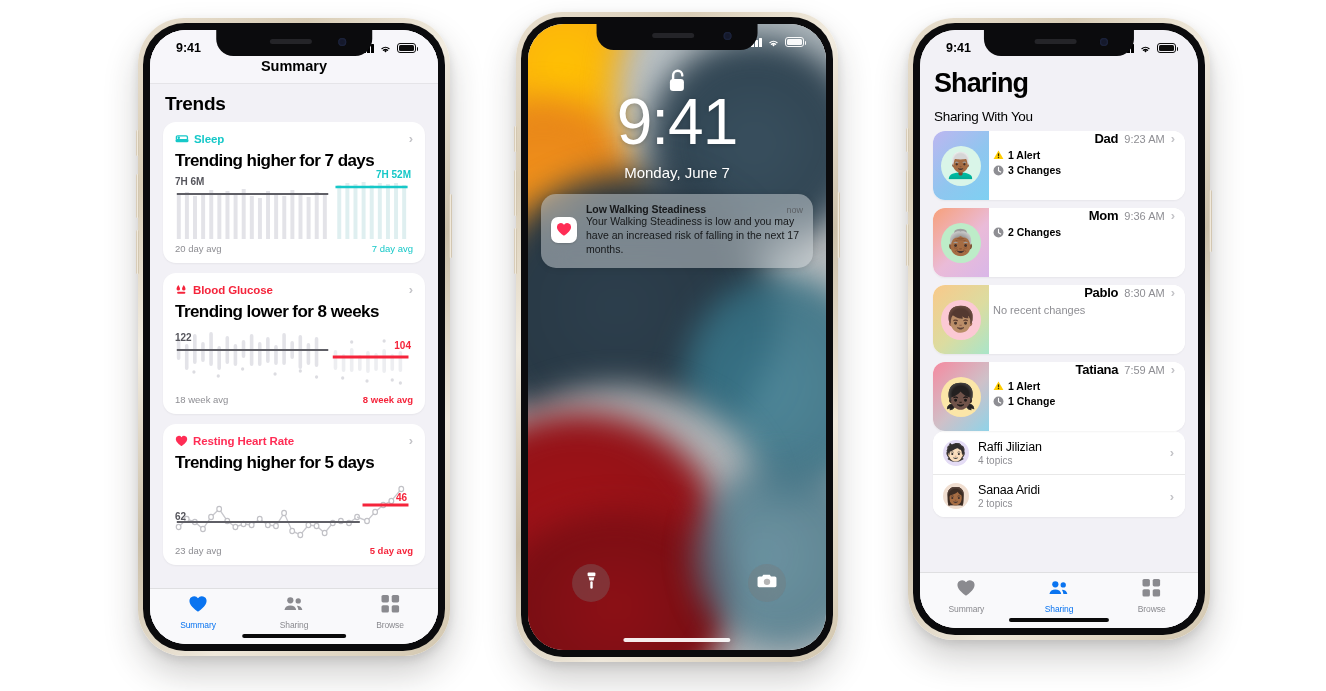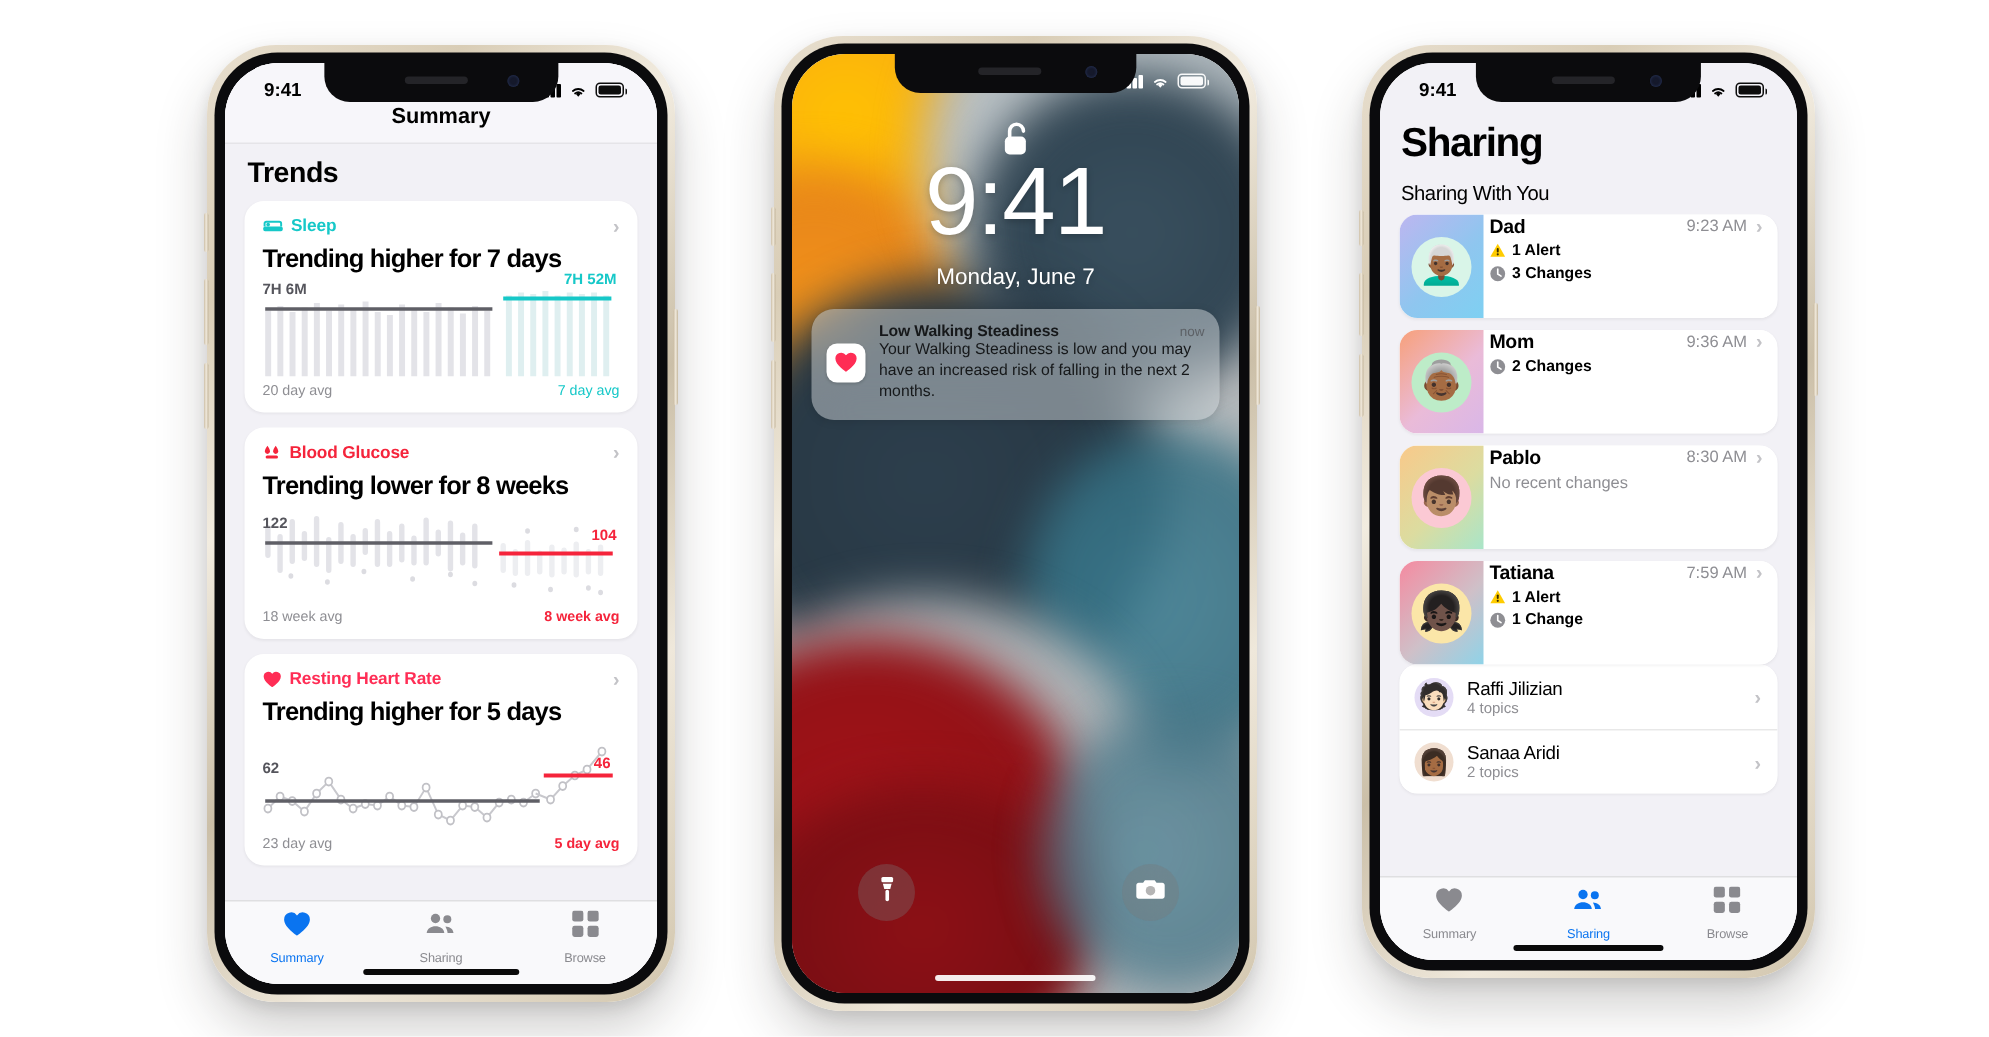--- a/index.html
+++ b/index.html
@@ -11,21 +11,20 @@
   }
   #stage { position: relative; width: 1326px; height: 691px; background:#fff; }
 
   
   .phone {
     position: absolute;
     border-radius: 46px;
     background: linear-gradient(135deg,#e8dfcf 0%,#d9cdb6 18%,#f2ece0 35%,#cbbfa8 55%,#efe8db 75%,#d2c6ae 100%);
     padding: 5px;
     box-shadow: 0 18px 34px rgba(40,36,30,0.22), 0 4px 10px rgba(0,0,0,0.10);
-    margin-top: 12px;
   }
   .phone-inner {
     position: relative;
     width: 100%; height: 100%;
     background: #0b0b0d;
     border-radius: 42px;
     padding: 7px;
   }
   .screen {
     position: relative;
@@ -153,21 +152,21 @@
   
   .share-body { position:absolute; inset:0; background:#f2f1f6; display:flex; flex-direction:column; }
   .share-scroll { flex:1 1 auto; padding: 34px 13px 0 13px; overflow:hidden; }
   .big-title { font-size:27px; font-weight:bold; letter-spacing:-0.9px; color:#000; margin: 4px 0 10px 1px; }
   .sub-head { font-size:13.5px; font-weight:normal; color:#000; margin: 2px 0 7px 1px; letter-spacing:-0.3px; }
   .share-group { border-radius:12px; overflow:hidden; background:#fff; box-shadow:0 1px 2px rgba(0,0,0,0.05); }
   .share-row { display:flex; align-items:stretch; min-height:69px; background:#fff; }
   .avatar-sq { width:56px; flex:0 0 auto; display:flex; align-items:center; justify-content:center; }
   .memoji { width:40px; height:40px; border-radius:50%; position:relative; overflow:hidden;
             display:flex; align-items:center; justify-content:center; font-size:25px; line-height:1; }
-  .row-main { flex:1 1 auto; display:flex; padding:0 10px 10px 4px; gap:6px; }
+  .row-main { flex:1 1 auto; display:flex; padding:0 10px 10px 4px; gap:6px;text-align:right; }
   .row-texts { flex:1 1 auto; min-width:0; }
   .row-name { font-size:13px; font-weight:bold; color:#000; letter-spacing:-0.25px; }
   .row-meta { display:flex; align-items:center; gap:4px; font-size:10.5px; margin-top:3px; }
   .row-meta.bold { font-weight:bold; color:#000; }
   .row-meta.plain { color:#8e8e93; font-size:11px; margin-top:4px;}
   .row-right { display:flex; align-items:center; gap:6px; flex:0 0 auto; align-self:flex-start; padding-top:1px;}
   .row-time { font-size:11px; color:#8e8e93; }
   .sharing-with-group { border-radius:12px; overflow:hidden; background:#fff; box-shadow:0 1px 2px rgba(0,0,0,0.05); }
   .sw-row { display:flex; align-items:center; gap:9px; padding:8px 11px 8px 10px; background:#fff; min-height:43px;}
   .sw-row + .sw-row { border-top:0.5px solid rgba(0,0,0,0.09); }
@@ -406,21 +405,21 @@
                   <g fill="#fff" stroke="#c1c1c6" stroke-width="1.3">
                     <circle cx="213" cy="42" r="2.6"></circle>
                       <circle cx="222" cy="33" r="2.6"></circle>
                     <circle cx="231" cy="26" r="2.6"></circle>
                       <circle cx="240" cy="22" r="2.6"></circle>
                       <circle cx="251" cy="10" r="2.6"></circle>
                   </g>
                   <line x1="2" y1="43" x2="205" y2="43" stroke="#5f5f66" stroke-width="2.2"></line>
                   <line x1="208" y1="26" x2="259" y2="26" stroke="#f5243b" stroke-width="2.8"></line>
                 </svg>
-                <div class="chart-val" style="left:0px; top:16px; color:#55555c;">62</div>
+                <div class="chart-val" style="left:0px; top:32px; color:#55555c;">62</div>
                 <div class="chart-val" style="right:6px; top:13px; color:#f5243b;">46</div>
               </div>
               <div class="chart-foot">
                 <span class="foot-left">23 day avg</span>
                 <span style="color:#f5243b;font-weight:bold;">5 day avg</span>
               </div>
             </div>
           </div>
 
           <div class="tabbar">
@@ -524,21 +523,21 @@
               <div class="notif-app-icon">
                 <svg width="16" height="15" viewBox="0 0 14 13">
                     <path d="M7 12S0.8 8.2 0.8 4.3A3.4 3.4 0 0 1 7 2.4 3.4 3.4 0 0 1 13.2 4.3C13.2 8.2 7 12 7 12z" fill="#ff2d55"></path>
                   </svg>
               </div>
               <div class="notif-body">
                 <div class="notif-top">
                   <span class="notif-title">Low Walking Steadiness</span>
                   <span class="notif-now">now</span>
                 </div>
-                <div class="notif-text">Your Walking Steadiness is low and you may have an increased risk of falling in the next 2 months.</div>
+                <div class="notif-text">Your Walking Steadiness is low and you may have an increased risk of falling in the next 17 months.</div>
               </div>
             </div>
 
             <div class="lock-btn" style="left:44px; bottom:48px;">
               <span>
                 <svg width="11" height="18" viewBox="0 0 11 18" fill="#fff">
                   <rect x="1.6" y="0.6" width="7.8" height="3.6" rx="1"></rect>
                   <path d="M2.6 5.2h5.8l-.9 3.4H3.5z"></path>
                   <rect x="4.3" y="9.2" width="2.4" height="7.6" rx="1.2"></rect>
                 </svg>

